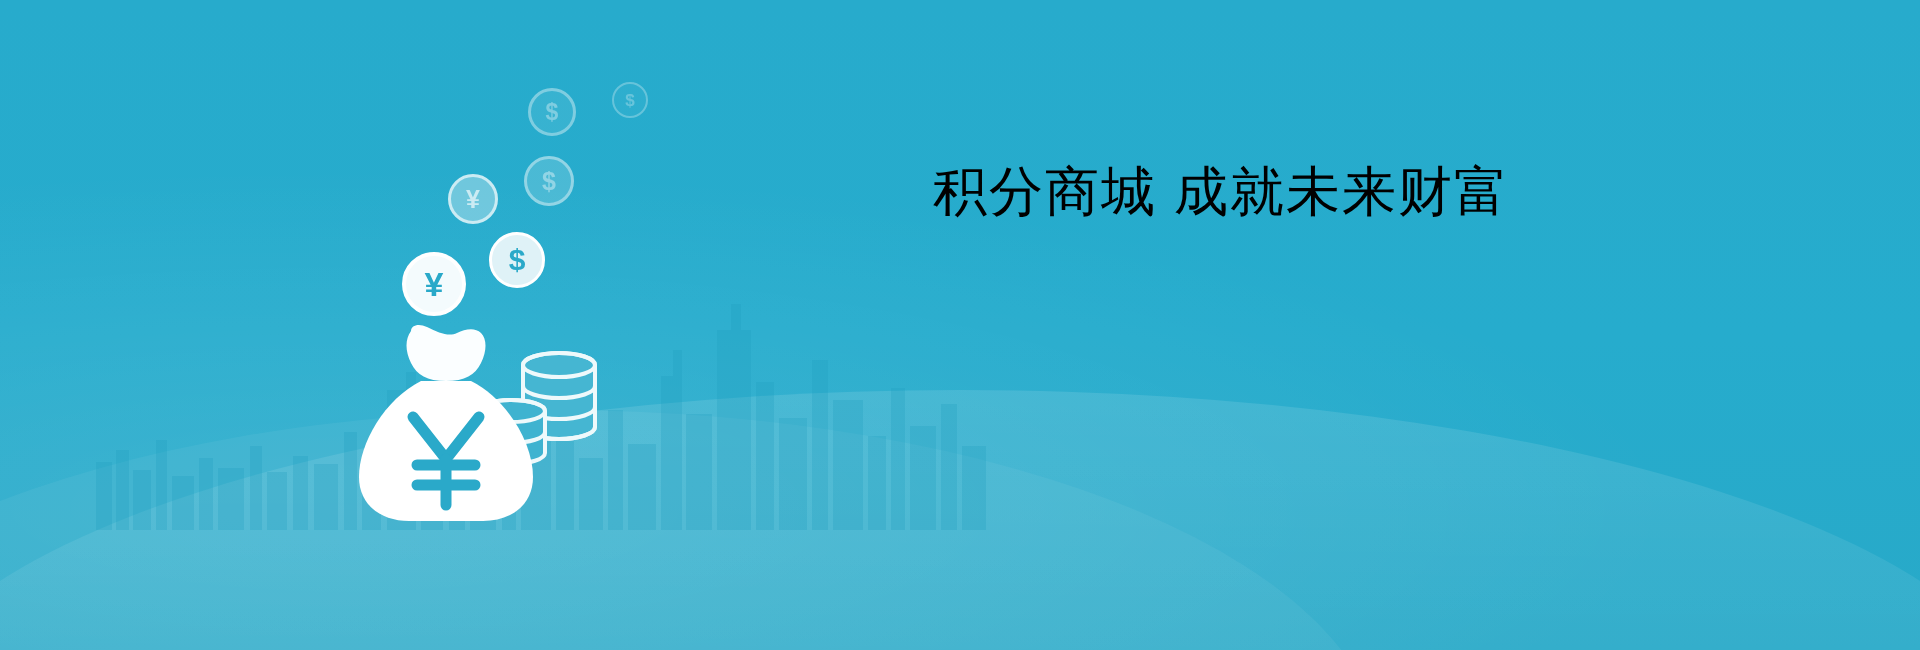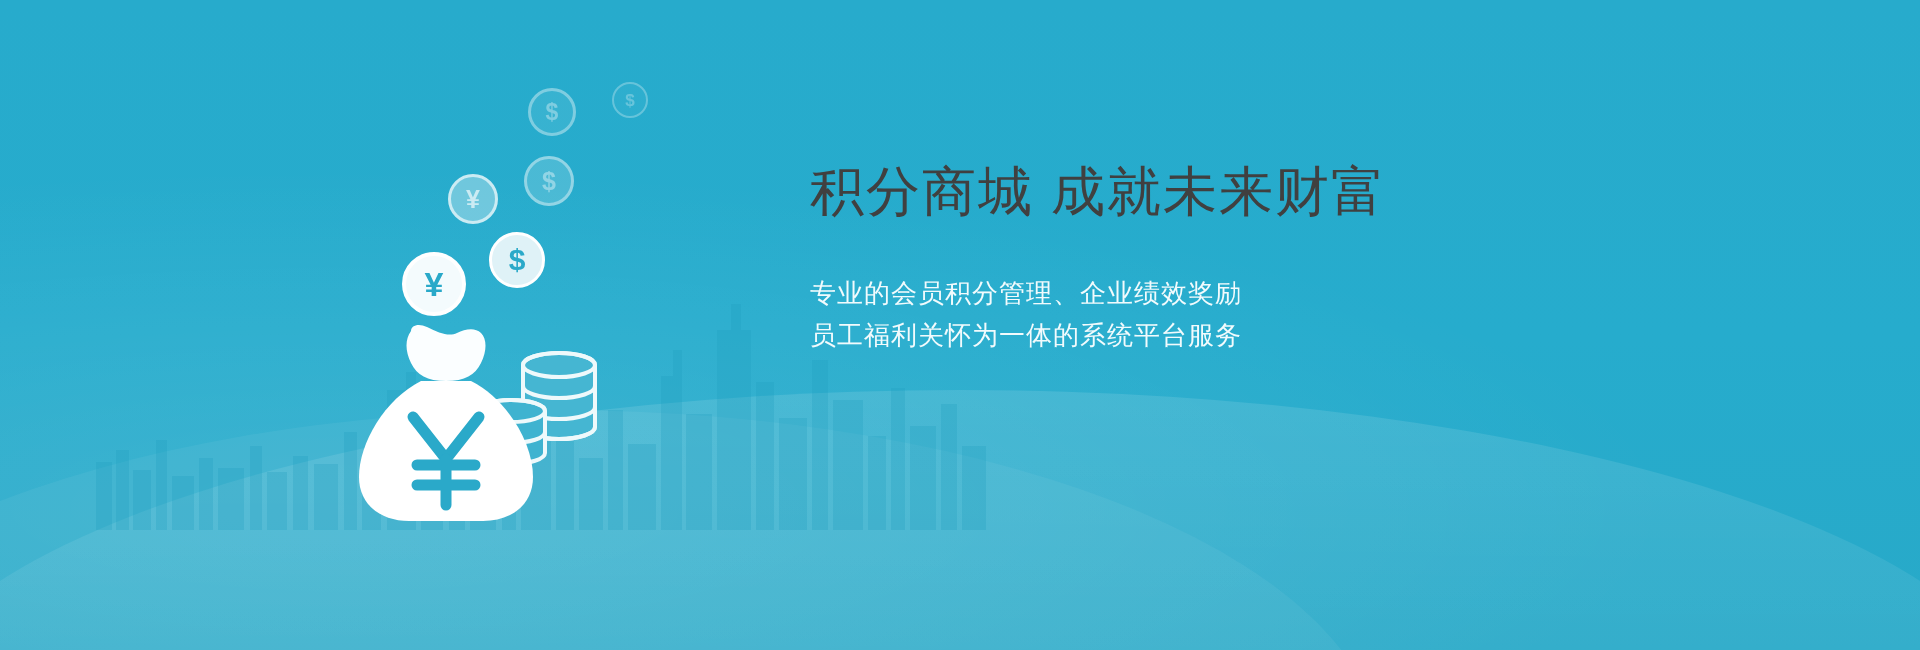--- a/index.html
+++ b/index.html
@@ -86,27 +86,28 @@
   }
 
   
   .text-block {
     position: absolute;
     left: 810px;
     top: 160px;
     width: 700px;
   }
   .headline {
-    color: #404040;
+    color: #000000;
     font-size: 54px;
     font-weight: 400;
     letter-spacing: 2px;
     white-space: nowrap;
     margin: 0;
     line-height: 1.18;
+    text-align: right;
   }
   .sub-wrap { margin-top: 48px; }
   .subline {
     color: #f2fbfd;
     font-size: 26px;
     font-weight: 400;
     letter-spacing: 1px;
     line-height: 1.62;
     white-space: nowrap;
     margin: 0;
@@ -220,19 +221,15 @@
         <path d="M134 92 L101 134"></path>
         <path d="M72 140 L130 140"></path>
         <path d="M72 160 L130 160"></path>
         <path d="M101 134 L101 180"></path>
       </g>
     </svg>
   </div>
 
   <div class="text-block">
     <h1 class="headline">积分商城  成就未来财富</h1>
-    <div class="sub-wrap">
-      <p class="subline">专业的会员积分管理、企业绩效奖励</p>
-      <p class="subline">员工福利关怀为一体的系统平台服务</p>
-    </div>
   </div>
 
 </div>
 
 </body></html>

